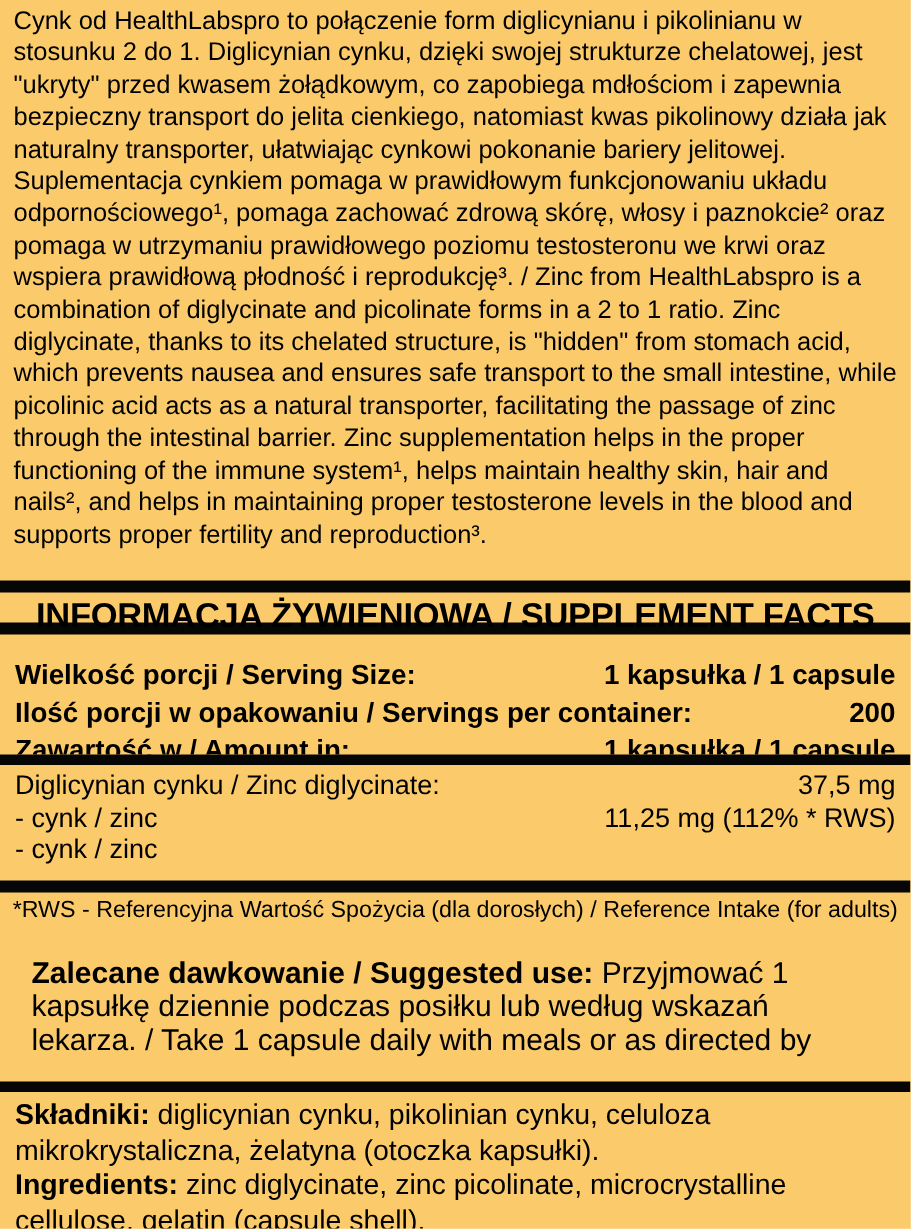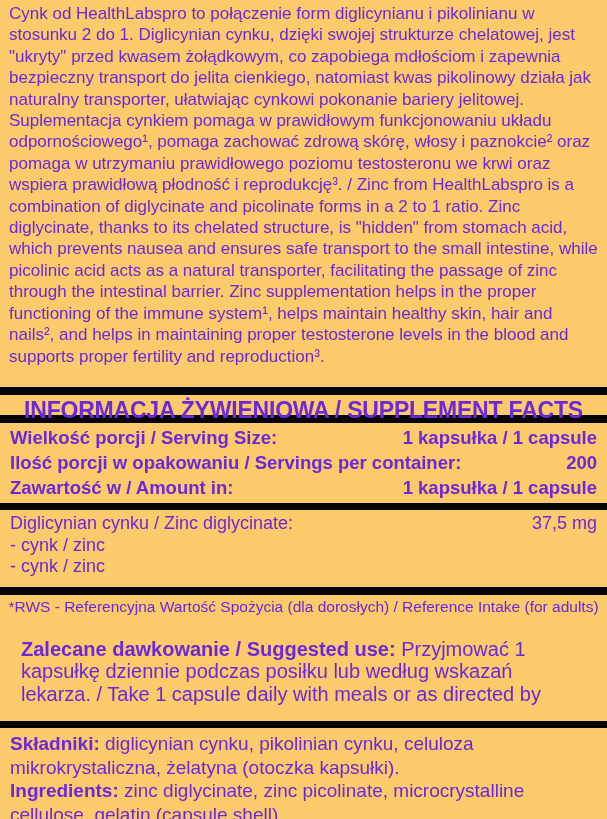--- a/index.html
+++ b/index.html
@@ -1,21 +1,21 @@
 <!DOCTYPE html>
 <html><head>
 <meta charset="utf-8">
 <style>
   html, body { margin: 0; padding: 0; }
   .label {
     position: relative;
     width: 607px;
     height: 819px;
     background: #fbca6a;
-    color: #6d28d9;
+    color: #000000;
     font-family: "Liberation Sans", sans-serif;
     overflow: hidden;
     box-sizing: border-box;
   }
   .desc {
     height: 387px;
     box-sizing: border-box;
     padding: 3px 8px 0 9px;
     font-size: 17px;
     line-height: 21.4px;
@@ -28,21 +28,21 @@
     height: 20px;
     line-height: 31px;
     text-align: center;
     font-weight: 700;
     font-size: 23px;
     letter-spacing: -0.2px;
   }
   .serving {
     height: 80px;
     box-sizing: border-box;
-    padding: 3px 10px 0 10px;
+    padding: 15px 10px 0 10px;
     font-weight: 700;
     font-size: 18.5px;
     overflow: hidden;
     text-align: center;
   }
   .serving .row { display: flex; justify-content: space-between; line-height: 24.8px; }
   .nutrients {
     height: 77px;
     box-sizing: border-box;
     padding: 3px 10px 0 10px;
@@ -109,20 +109,21 @@
 
   <div class="bar thin"></div>
 
   <div class="nutrients">
     <div class="row">
       <span>Diglicynian cynku / Zinc diglycinate:</span>
       <span>37,5 mg</span>
     </div>
     <div class="row">
       <span>- cynk / zinc</span>
+      <span>11,25 mg (112% * RWS)</span>
     </div>
     <div class="row">
       <span>- cynk / zinc</span>
     </div>
   </div>
 
   <div class="bar"></div>
 
   <div class="footnote">*RWS - Referencyjna Wartość Spożycia (dla dorosłych) / Reference Intake (for adults)</div>
 

